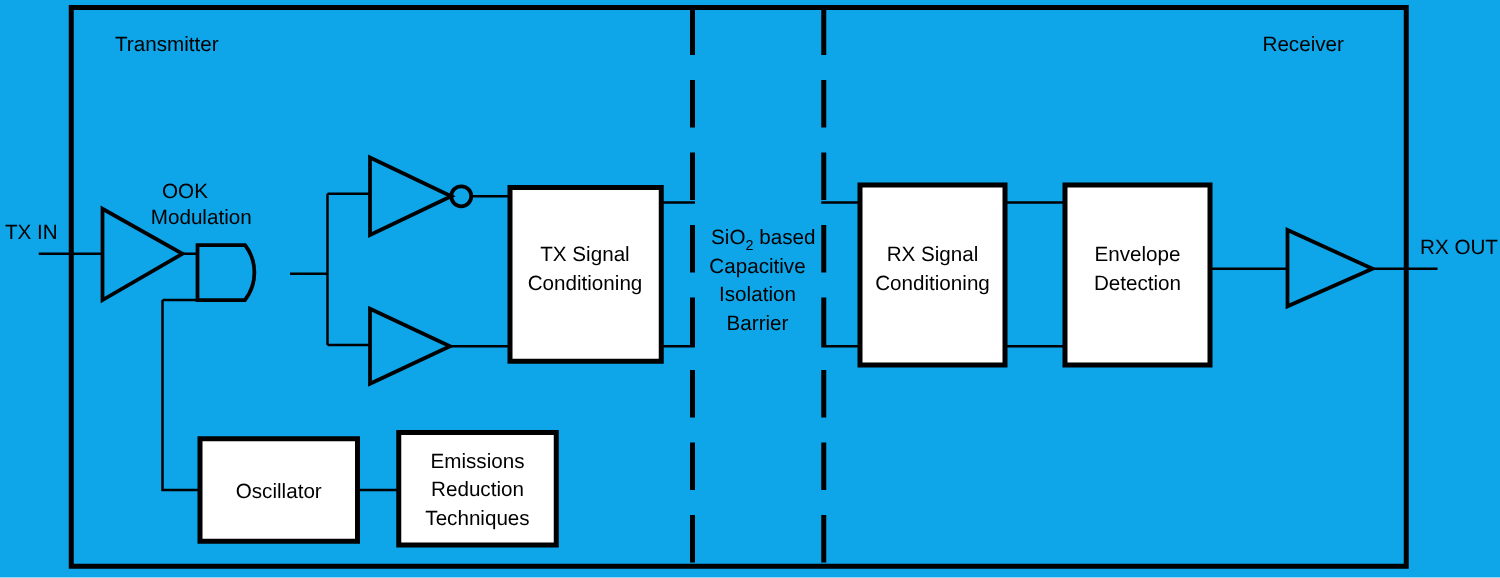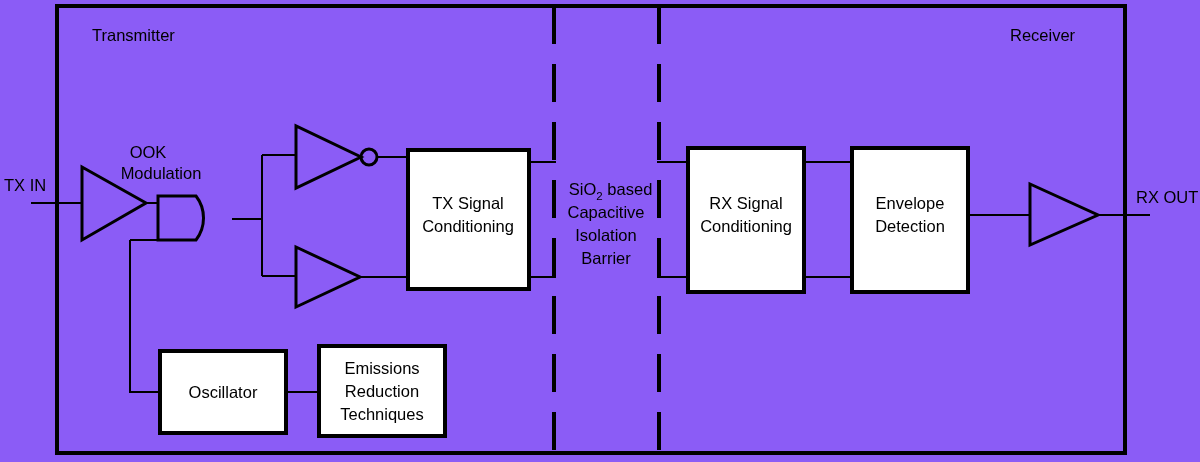--- a/index.html
+++ b/index.html
@@ -7,21 +7,21 @@
     padding: 0;
     background: #ffffff;
   }
   body {
     font-family: "Liberation Sans", sans-serif;
   }
   #diagram-root {
     position: relative;
     width: 1200px;
     height: 462px;
-    background: #8b5cf6;
+    background: #0ea5e9;
     overflow: hidden;
   }
   #diagram-svg {
     position: absolute;
     left: 0;
     top: 0;
     width: 1200px;
     height: 462px;
   }
   .lbl {

